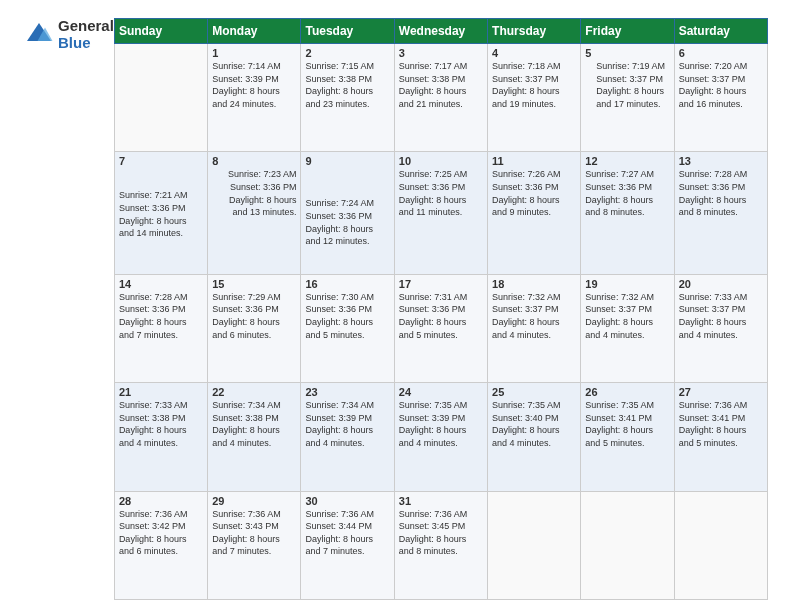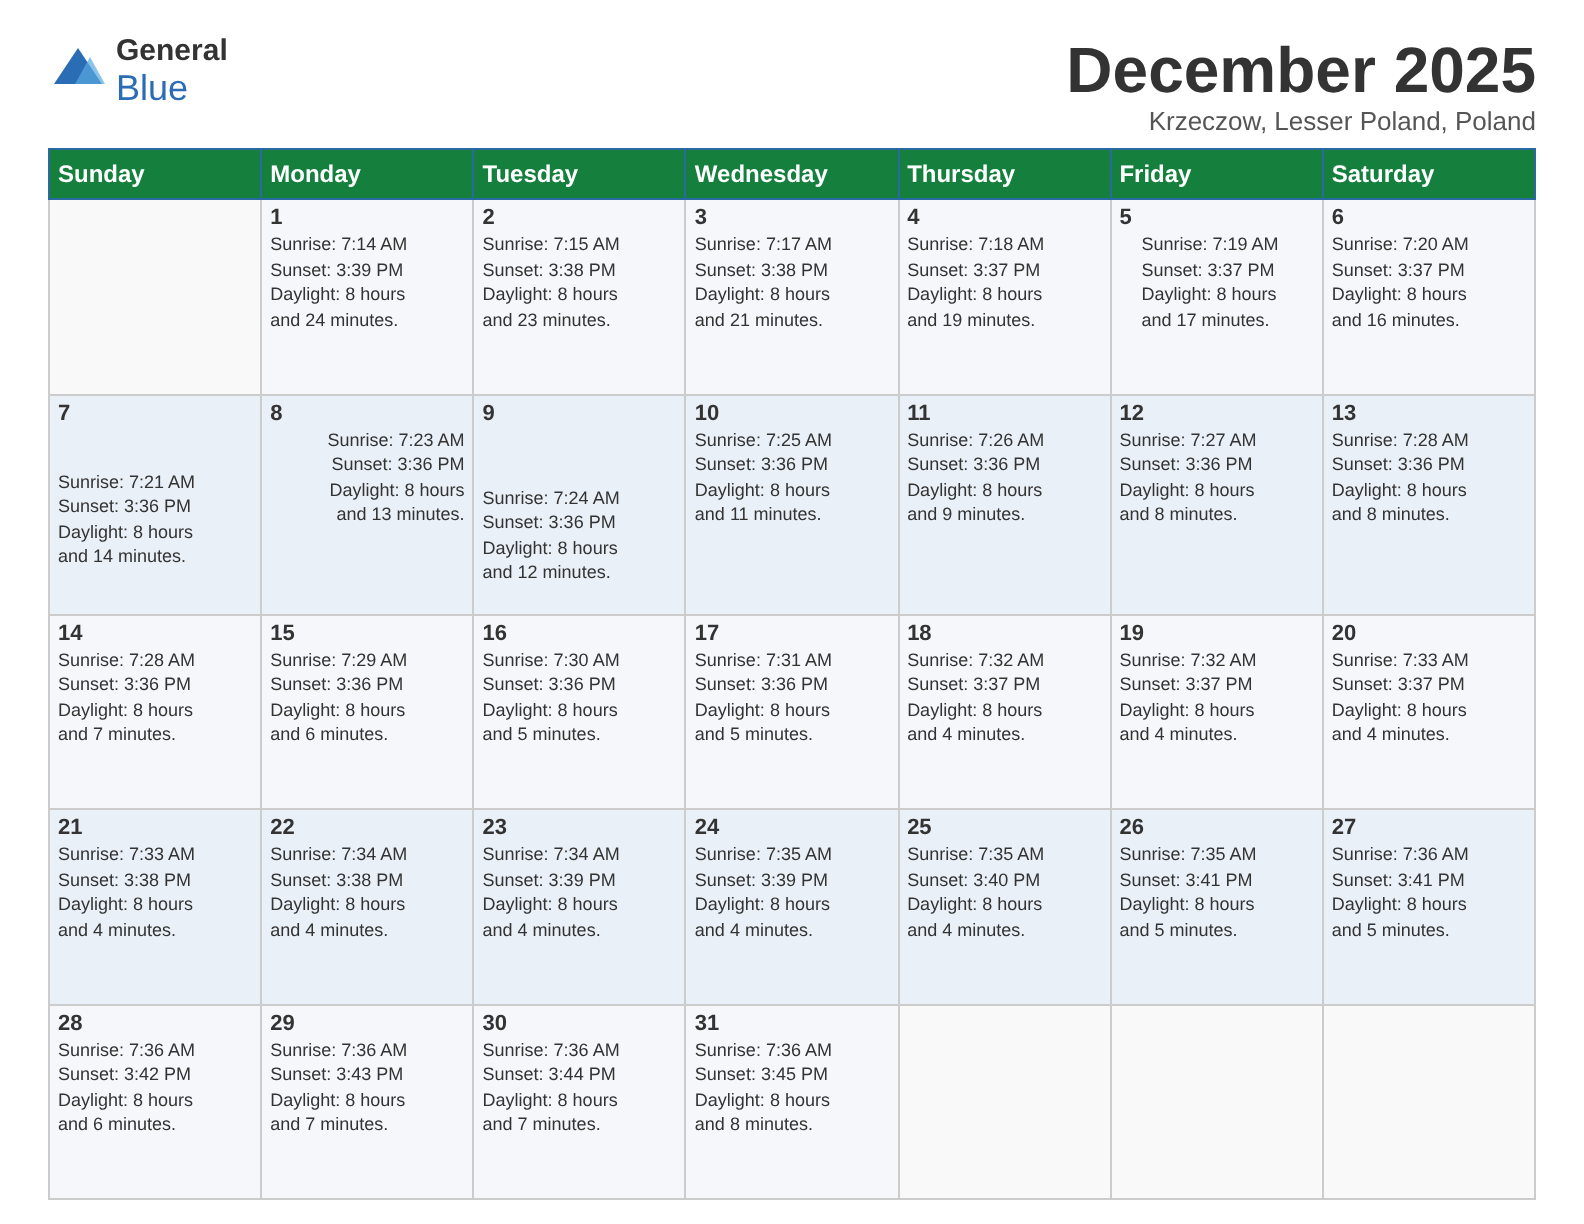--- a/index.html
+++ b/index.html
@@ -8,21 +8,21 @@
       background: #fff;
       width: 792px;
       height: 612px;
       overflow: hidden;
     }
     .page {
       width: 792px;
       height: 612px;
       padding: 18px 24px 12px 24px;
       display: flex;
-      flex-direction: column;
+      flex-direction: row;
     }
     .header {
       display: flex;
       align-items: flex-start;
       justify-content: space-between;
       margin-bottom: 6px;
     }
     .logo {
       display: flex;
       align-items: center;
@@ -32,22 +32,22 @@
       display: flex;
       flex-direction: column;
       line-height: 1.1;
     }
     .logo-general {
       font-size: 15px;
       font-weight: bold;
       color: #333;
     }
     .logo-blue {
-      font-size: 18px;
-      font-weight: normal;
+      font-size: 15px;
+      font-weight: bold;
       color: #2a6db5;
     }
     .logo-icon {
       width: 30px;
       height: 30px;
     }
     .title-area {
       text-align: right;
     }
     .month-title {
@@ -113,24 +113,20 @@
   <div class="header">
     <div class="logo">
       <svg class="logo-icon" viewBox="0 0 40 40">
         <polygon points="20,4 36,28 4,28" fill="#2a6db5"></polygon>
         <polygon points="28,10 38,28 18,28" fill="#5aaae0" opacity="0.7"></polygon>
       </svg>
       <div class="logo-text">
         <span class="logo-general">General</span>
         <span class="logo-blue">Blue</span>
       </div>
-    </div>
-    <div class="title-area">
-      <div class="month-title">December 2025</div>
-      <div class="location">Krzeczow, Lesser Poland, Poland</div>
     </div>
   </div>
 
   <table class="calendar">
     <thead>
       <tr>
         <th>Sunday</th>
         <th>Monday</th>
         <th>Tuesday</th>
         <th>Wednesday</th>

